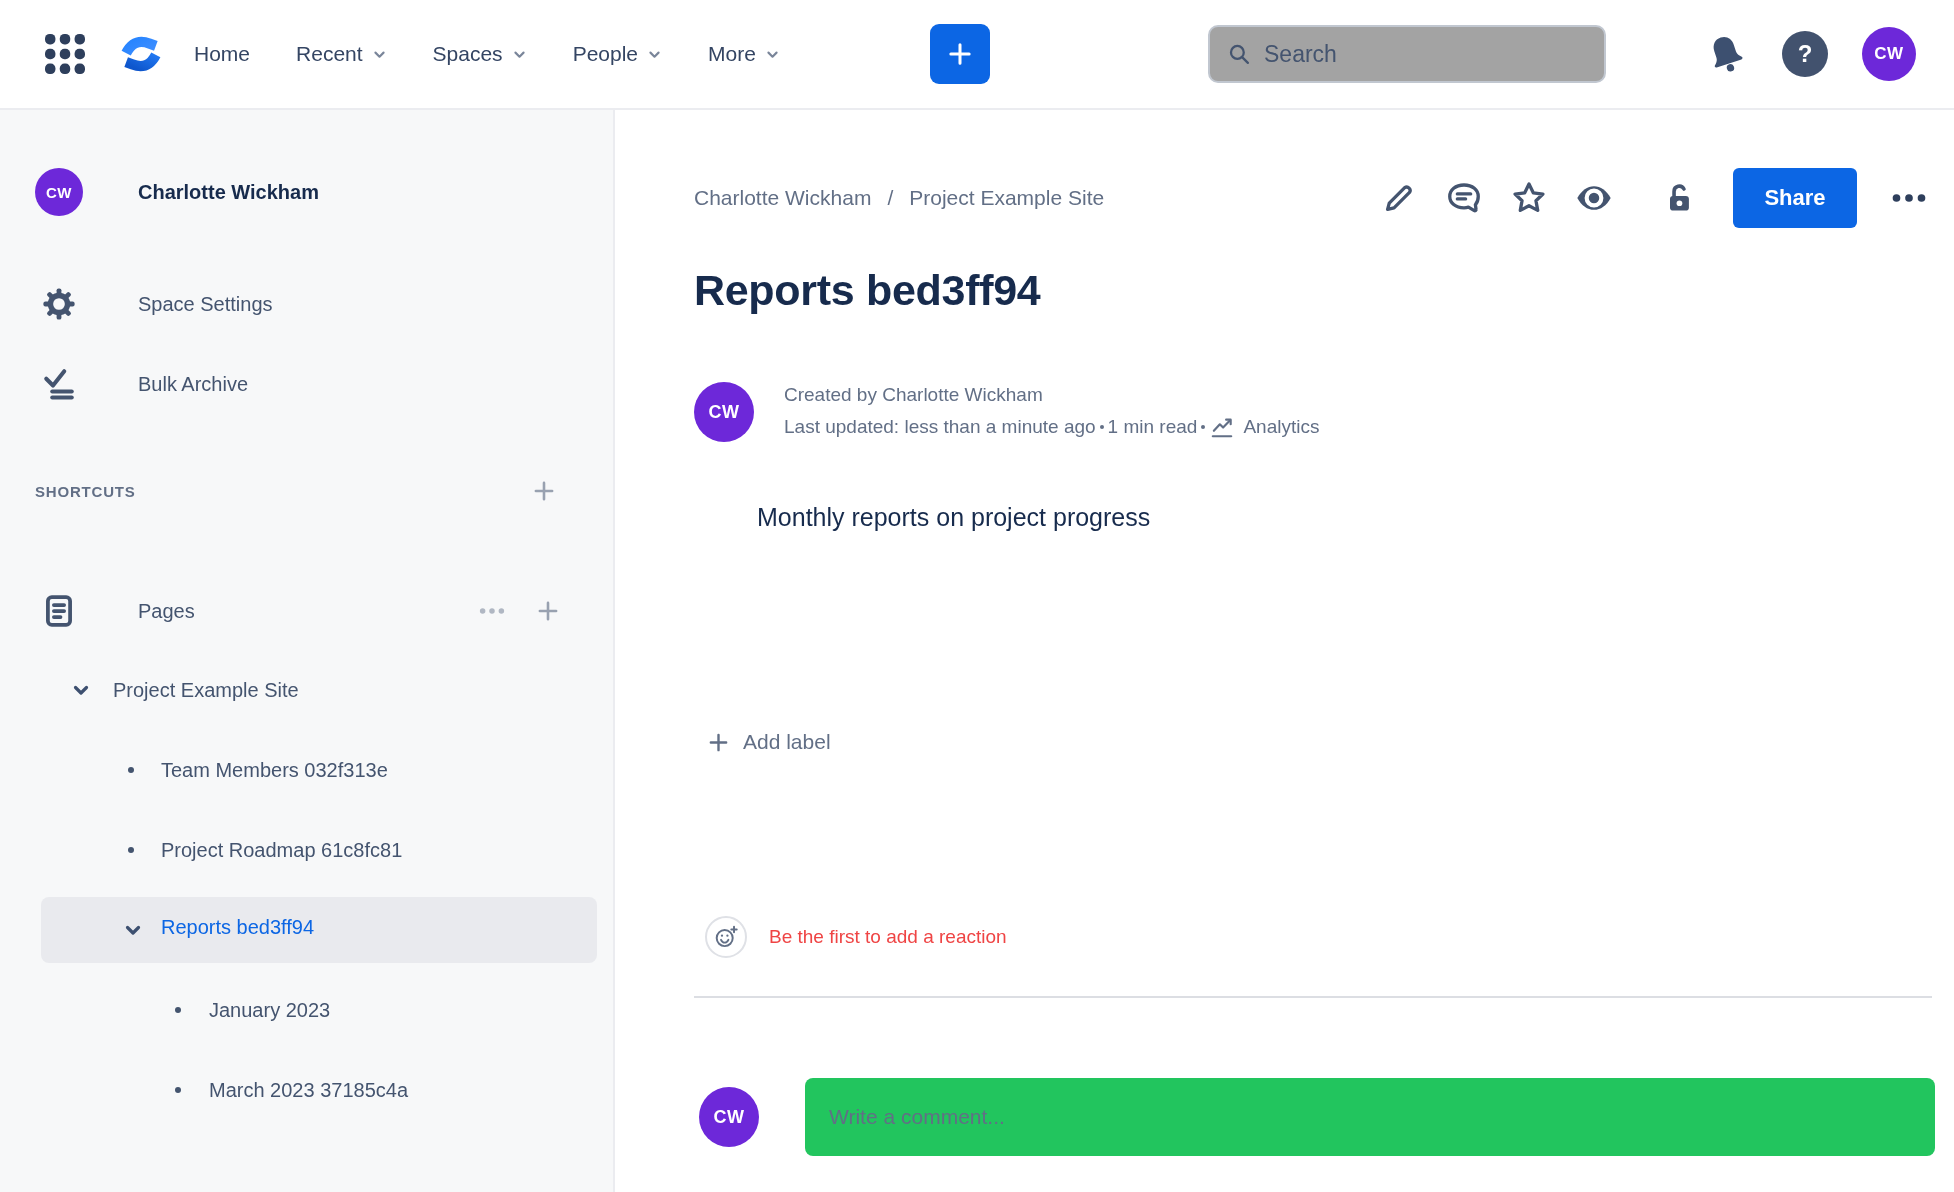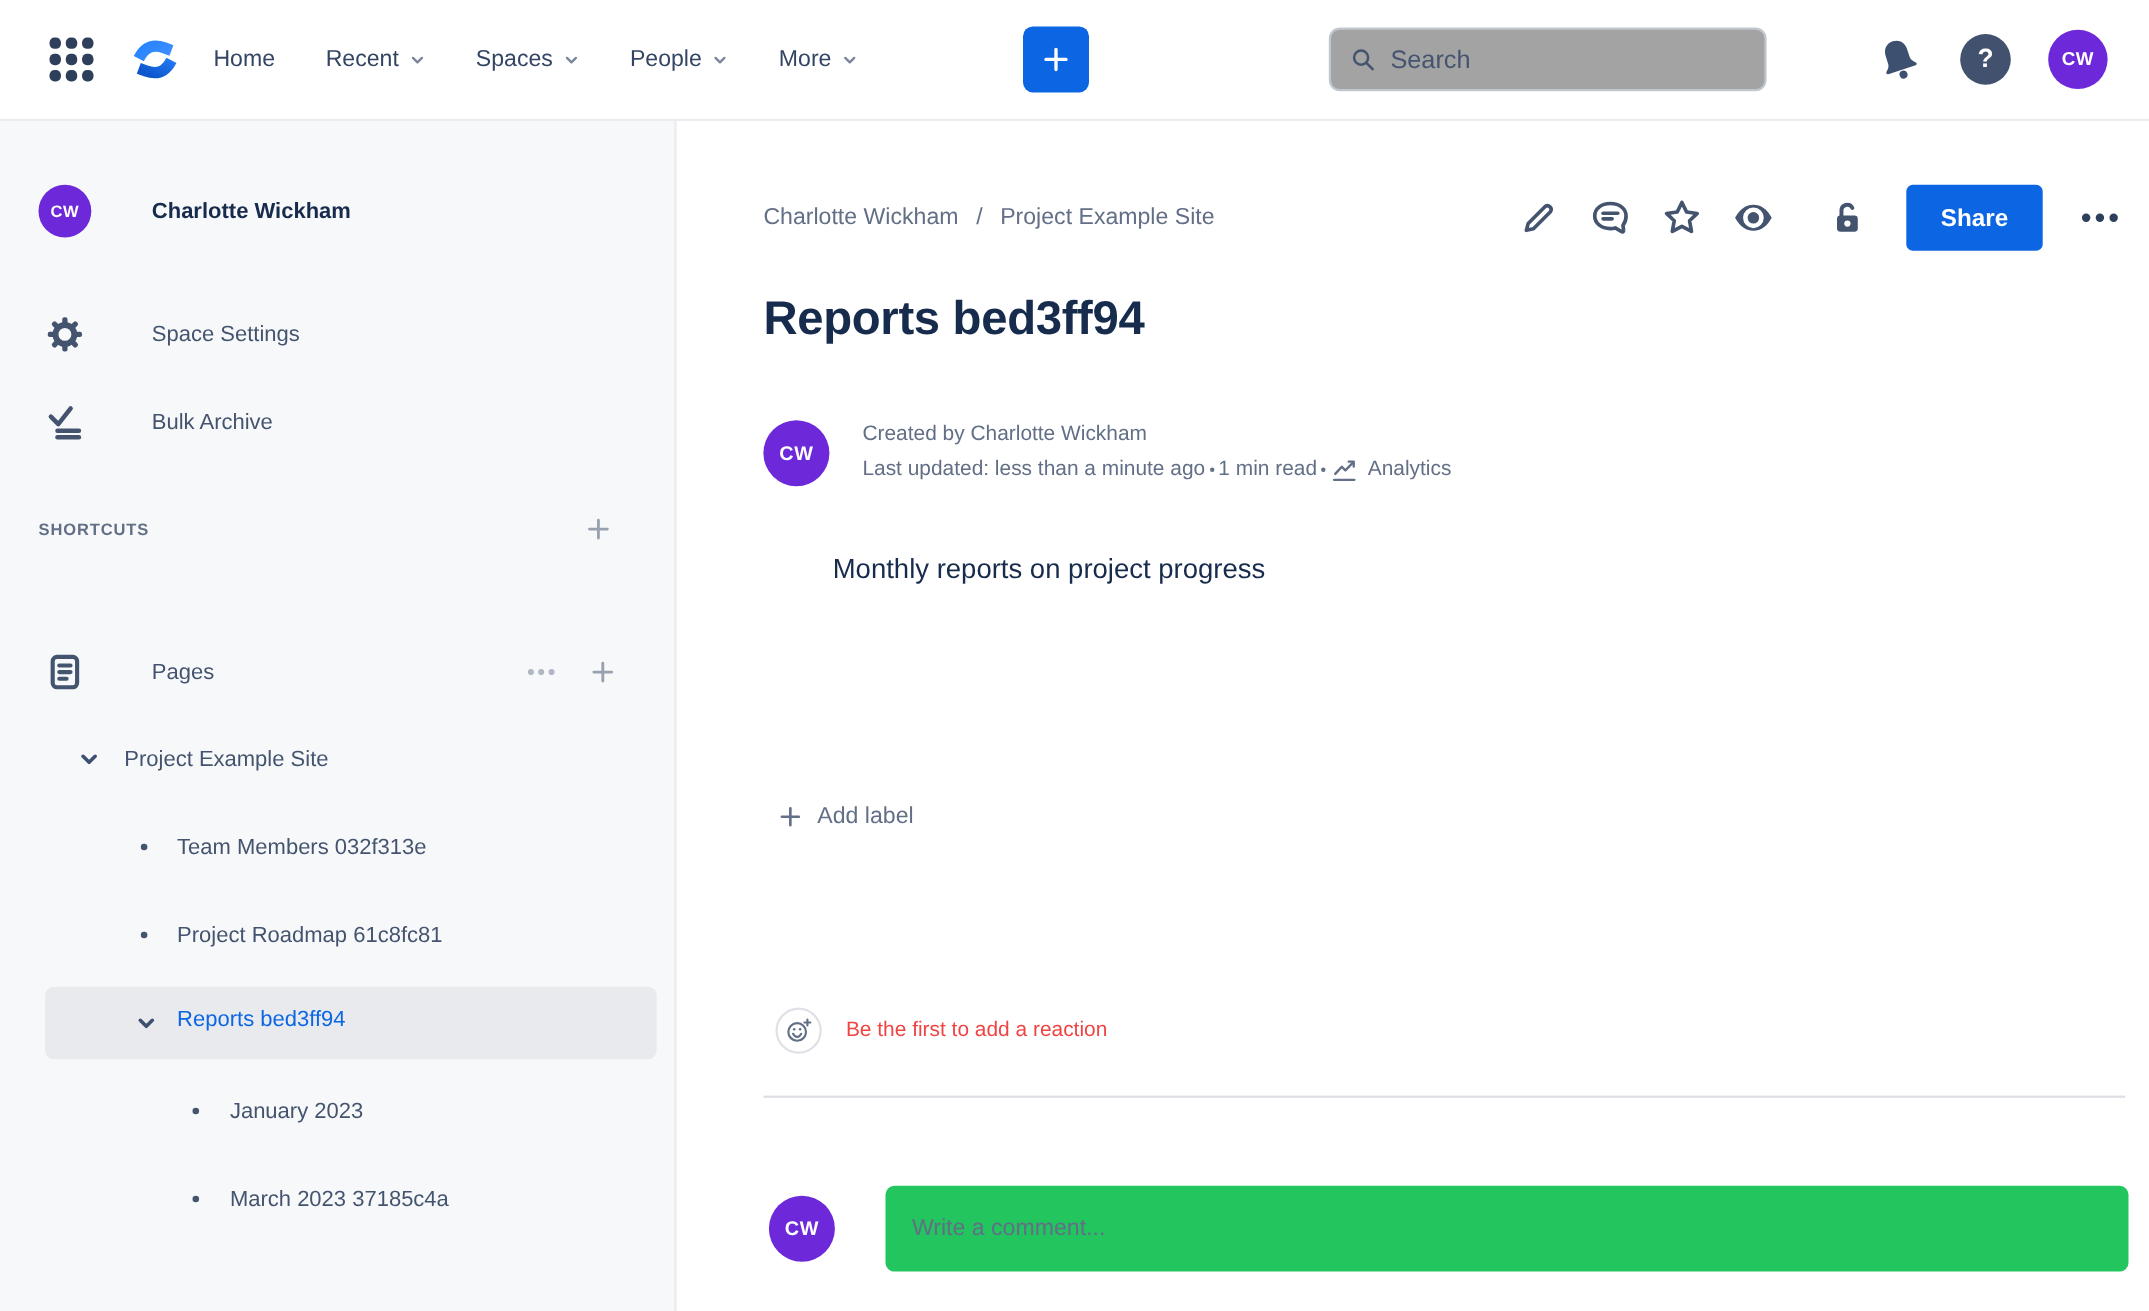--- a/index.html
+++ b/index.html
@@ -221,21 +221,21 @@
     <span class="sb-icon">
       <svg width="36" height="36" viewBox="0 0 24 24" fill="none" stroke="#44546F" stroke-width="2.7" stroke-linecap="round" stroke-linejoin="round">
         <path d="M3.5 8.5 L8 13 L15.5 3.5"></path>
         <path d="M7.5 17 H20.5"></path>
         <path d="M7.5 21 H20.5"></path>
       </svg>
     </span>
     <span class="sb-label">Bulk Archive</span>
   </div>
 
-  <div class="sb-row" style="top:356px; height:30px;">
+  <div class="sb-row" style="top:366px; height:30px;">
     <span class="shortcuts-h">SHORTCUTS</span>
     <span class="sb-right-icons" style="right:56px;">
       <svg width="26" height="26" viewBox="0 0 24 24" fill="none" stroke="#98A1B0" stroke-width="2.4" stroke-linecap="round">
           <path d="M12 4.5 V19.5 M4.5 12 H19.5"></path>
         </svg>
     </span>
   </div>
 
   <div class="sb-row" style="top:477px; height:48px;">
     <span class="sb-icon">

